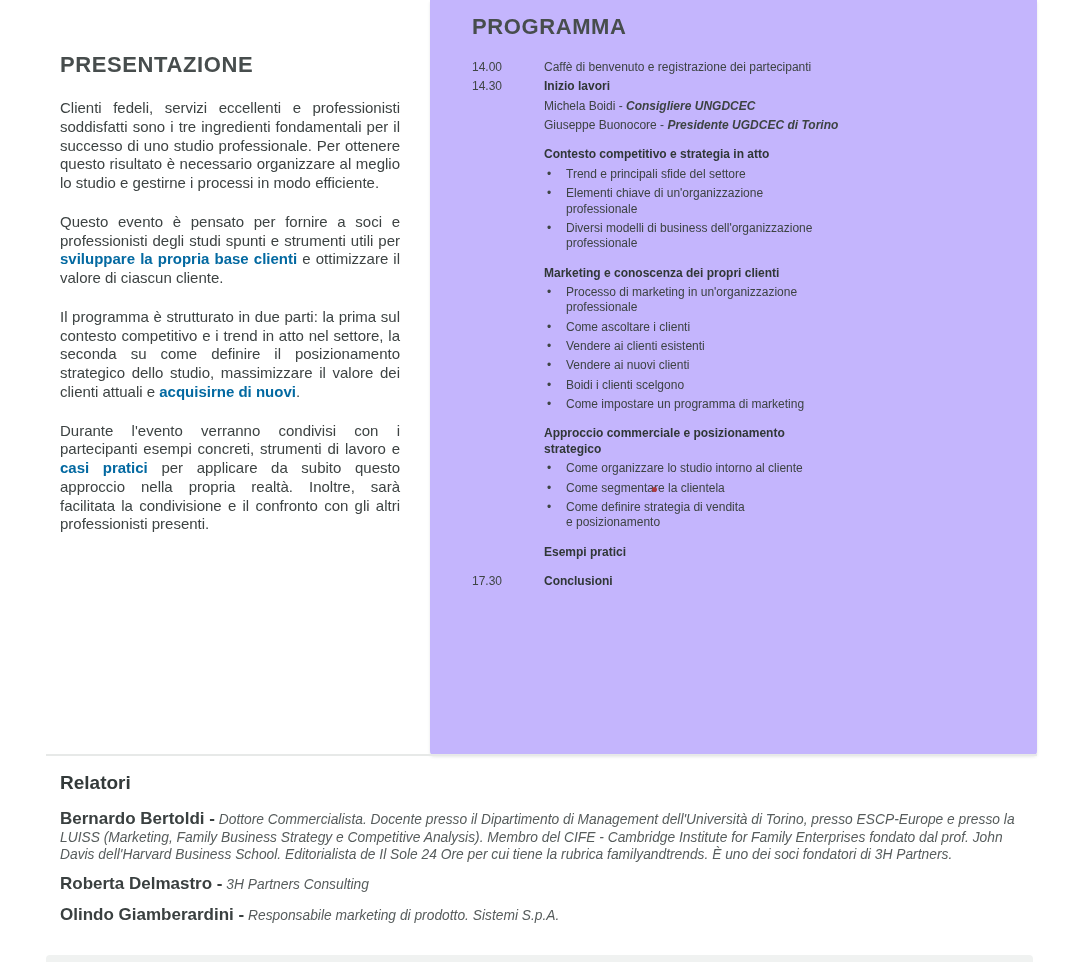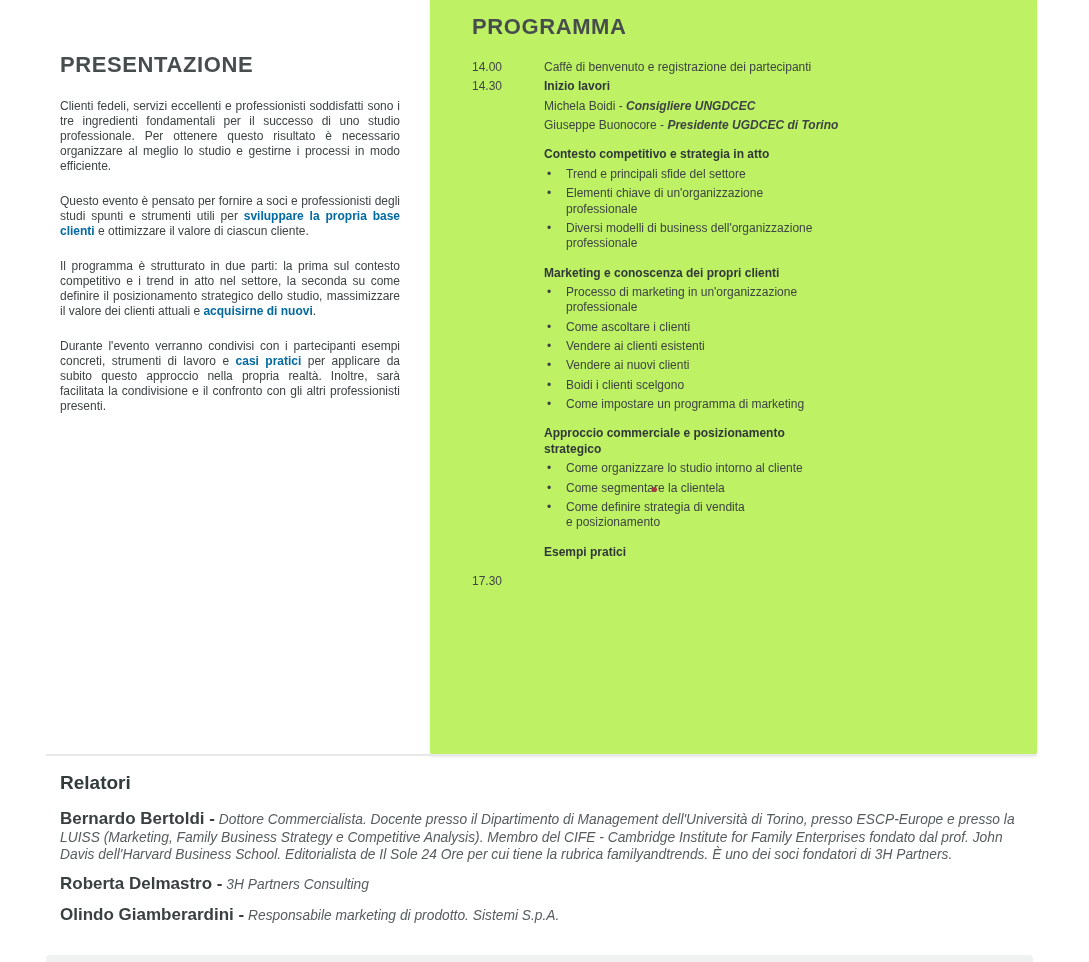--- a/index.html
+++ b/index.html
@@ -11,21 +11,21 @@
   }
   .it { font-style:italic;font-weight:bold; }
 
   
   .presentation { position:absolute; left:60px; top:14px; width:340px;margin-top:38px; }
   .col-title {
     font-size:22px; font-weight:bold; color:#474d4d;
     letter-spacing:0.6px; margin:0 0 21px 0;
   }
   .para {
-    font-size:12px; line-height:1.25; text-align:justify;
+    font-size:15px; line-height:1.25; text-align:justify;
     color:#3d4343; margin:0 0 20px 0;
   }
   .para b { color:#0369a1; }
 
   
   .program-panel {
     position:absolute; left:430px; top:0; width:607px; height:755px;
     background:#eff1f0; border-radius:0 0 4px 4px;
     box-shadow:0 2px 3px rgba(60,65,65,0.12);
     padding:14px 28px 0 42px;
@@ -70,21 +70,21 @@
   <section class="presentation">
     <h2 class="col-title">PRESENTAZIONE</h2>
     <div id="presentation-paragraphs">
         <p class="para"><span>Clienti fedeli, servizi eccellenti e professionisti soddisfatti sono i tre ingredienti fondamentali per il successo di uno studio professionale. Per ottenere questo risultato è necessario organizzare al meglio lo studio e gestirne i processi in modo efficiente.</span></p>
         <p class="para"><span>Questo evento è pensato per fornire a soci e professionisti degli studi spunti e strumenti utili per </span><b>sviluppare la propria base clienti</b><span> e ottimizzare il valore di ciascun cliente.</span></p>
         <p class="para"><span>Il programma è strutturato in due parti: la prima sul contesto competitivo e i trend in atto nel settore, la seconda su come definire il posizionamento strategico dello studio, massimizzare il valore dei clienti attuali e </span><b>acquisirne di nuovi</b><span>.</span></p>
         <p class="para"><span>Durante l'evento verranno condivisi con i partecipanti esempi concreti, strumenti di lavoro e </span><b>casi pratici</b><span> per applicare da subito questo approccio nella propria realtà. Inoltre, sarà facilitata la condivisione e il confronto con gli altri professionisti presenti.</span></p>
       </div>
   </section>
 
-  <section class="program-panel" style="background: #bef264;">
+  <section class="program-panel" style="background: #c4b5fd;">
     <h2 class="col-title">PROGRAMMA</h2>
     <div id="program-list">
         <div class="prow text">
           <div class="ptime">14.00</div>
           <div class="pcontent"><span>Caffè di benvenuto e registrazione dei partecipanti</span></div>
         </div>
         <div class="prow bold">
           <div class="ptime">14.30</div>
           <div class="pcontent"><b class="strong-text">Inizio lavori</b></div>
         </div>
@@ -196,20 +196,21 @@
             <span class="bullet-text">Come definire strategia di vendita
 e posizionamento</span>
           </div>
         </div>
         <div class="prow section group-start">
           <div class="ptime"></div>
           <div class="pcontent"><b class="strong-text">Esempi pratici</b></div>
         </div>
         <div class="prow bold group-start">
           <div class="ptime">17.30</div>
+          <div class="pcontent"><b class="strong-text">Conclusioni</b></div>
         </div>
       </div>
     <span class="red-dot" style="background: rgb(176, 58, 64);"></span>
   </section>
 
   <div class="divider" style="background: rgb(231, 233, 232);"></div>
 
   <footer class="speakers">
     <h3 class="speakers-title">Relatori</h3>
     <div id="speakers-list">

